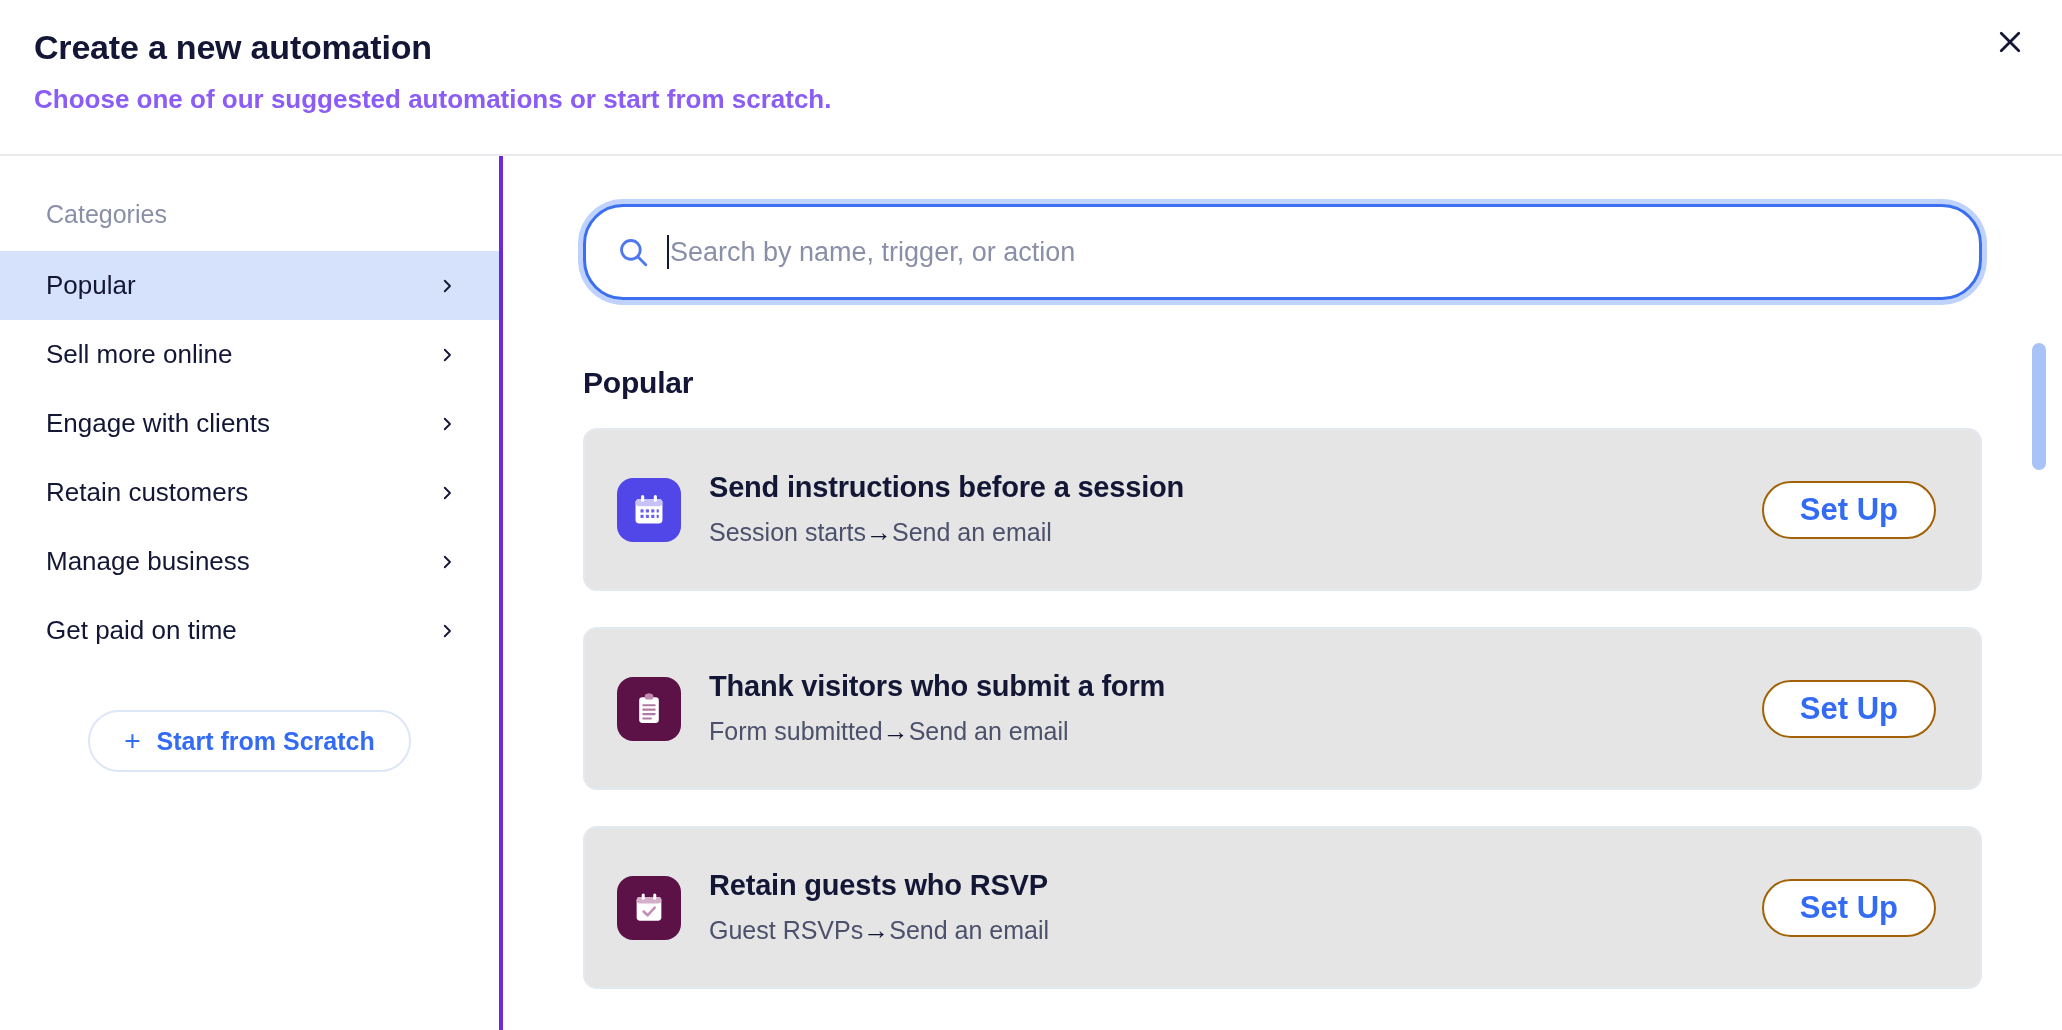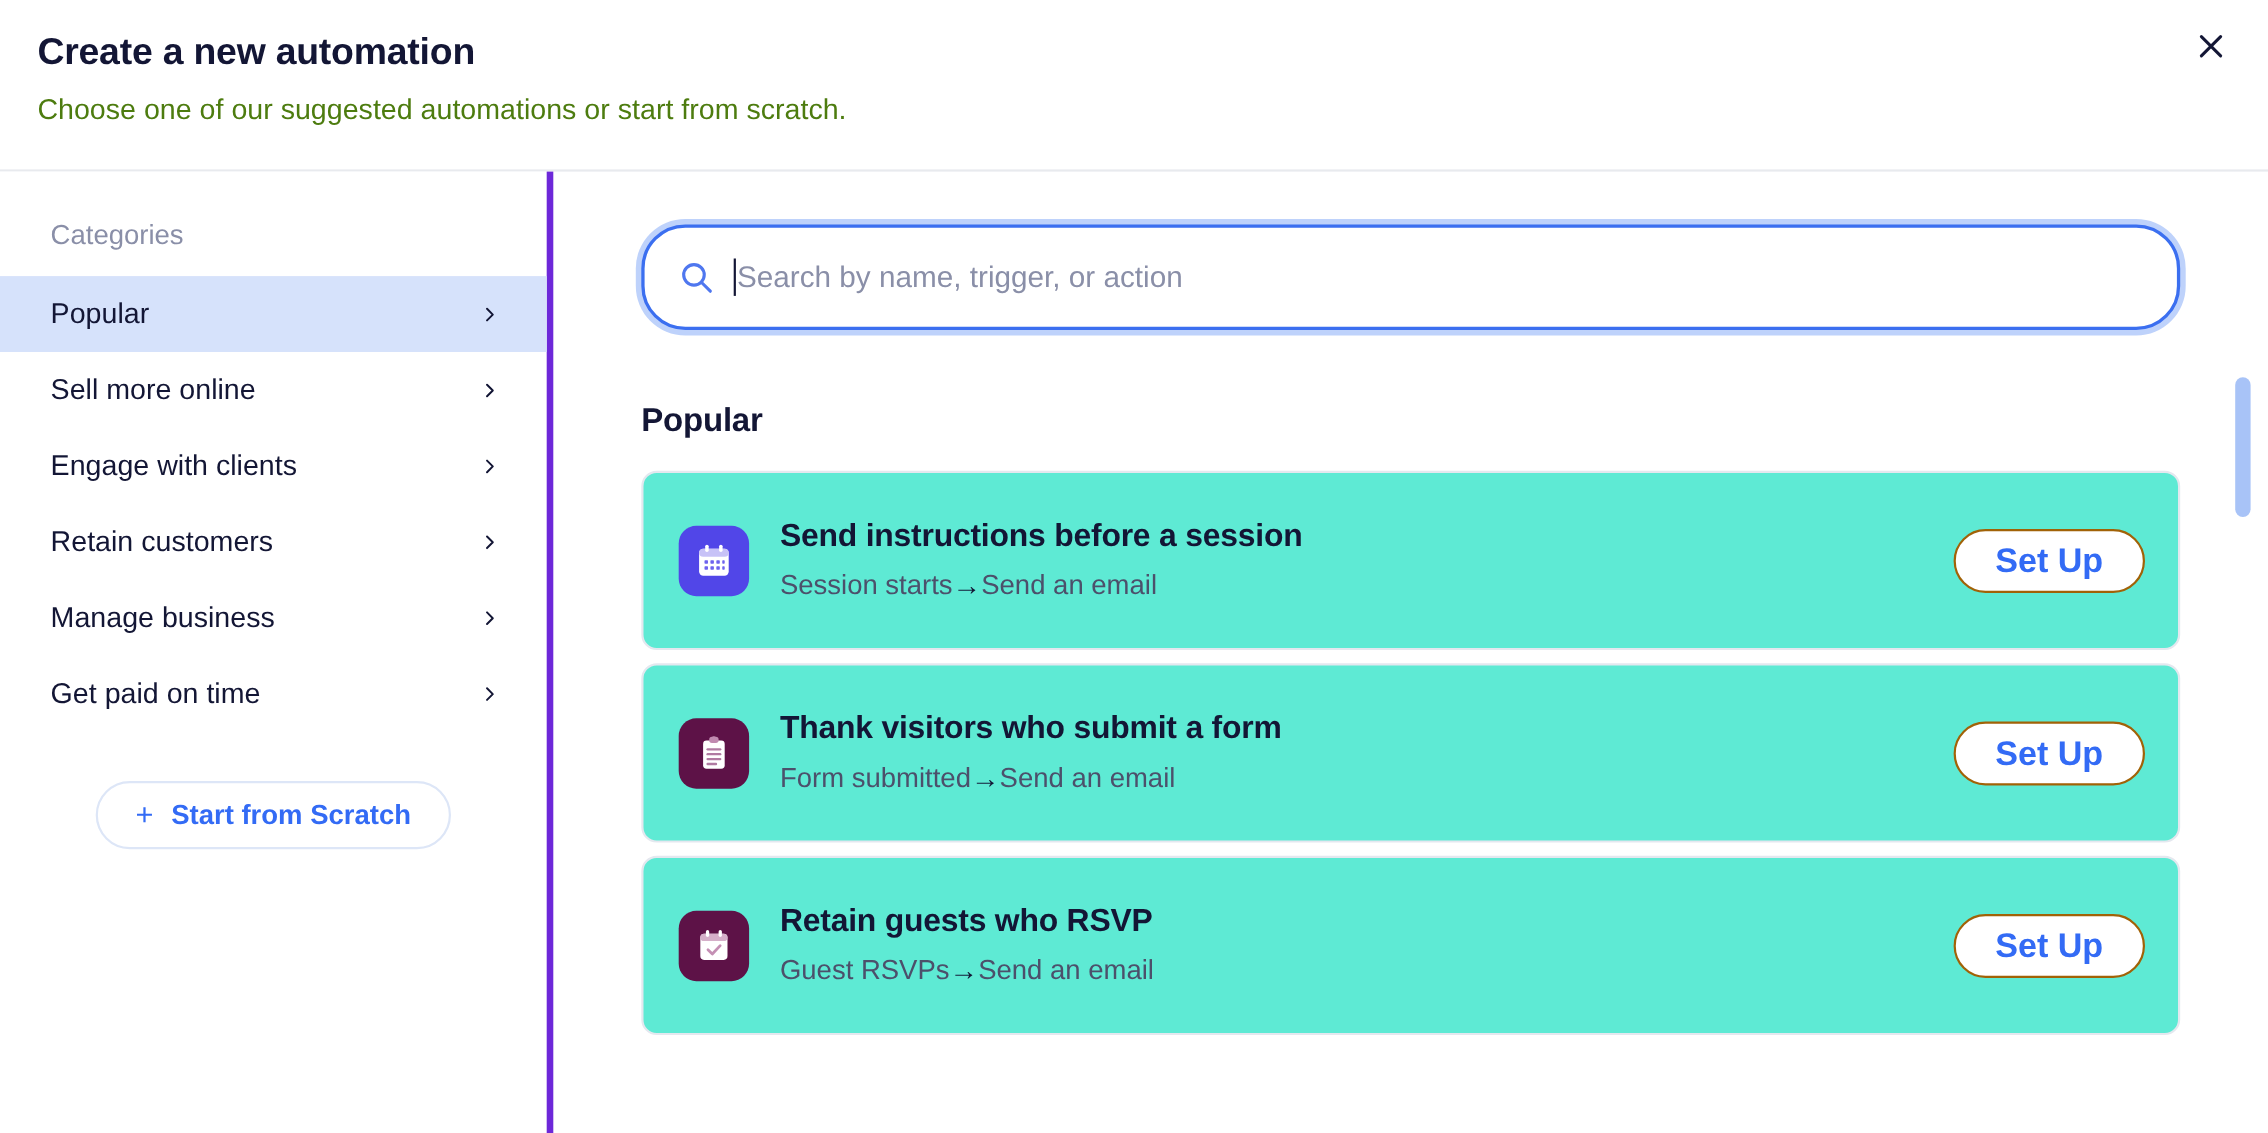--- a/index.html
+++ b/index.html
@@ -33,22 +33,22 @@
   .modal-title {
     font-size: 34px;
     font-weight: 700;
     color: #131635;
     letter-spacing: -0.2px;
     line-height: 1.25;
   }
   .modal-subtitle {
     margin-top: 14px;
     font-size: 26px;
-    font-weight: 400;
-    color: #4d7c0f;
+    font-weight: 700;
+    color: #8b5cf6;
     line-height: 1.3;
   }
   .close-btn {
     position: absolute;
     top: 14px;
     right: 24px;
     width: 56px;
     height: 56px;
     display: flex;
     align-items: center;
@@ -65,21 +65,21 @@
     flex: 1 1 auto;
     display: flex;
     min-height: 0;
     position: relative;
   }
 
   
   .sidebar {
     width: 503px;
     flex: 0 0 503px;
-    border-right: 6px solid #6d28d9;
+    border-right: 4px solid #6d28d9;
     padding-top: 30px;
     background: #ffffff;
     position: relative;
   }
   .sidebar-heading {
     font-size: 25px;
     color: #8a8fa8;
     font-weight: 400;
     padding: 14px 0 14px 46px;
   }
@@ -183,23 +183,23 @@
   }
 
   
   .card-list { margin-top: 28px; }
   .card {
     display: flex;
     align-items: center;
     border: 2px solid #e4e8ef;
     border-radius: 14px;
     height: 163px;
-    padding: 0 30px 0 32px;
-    margin-bottom: 12px;
-    background: #5eead4;
+    padding: 0 44px 0 32px;
+    margin-bottom: 36px;
+    background: #e5e5e5;
     max-width: 1412px;
     cursor: pointer;
   }
   .card-icon {
     flex: 0 0 auto;
     width: 64px;
     height: 64px;
     border-radius: 16px;
     display: flex;
     align-items: center;

